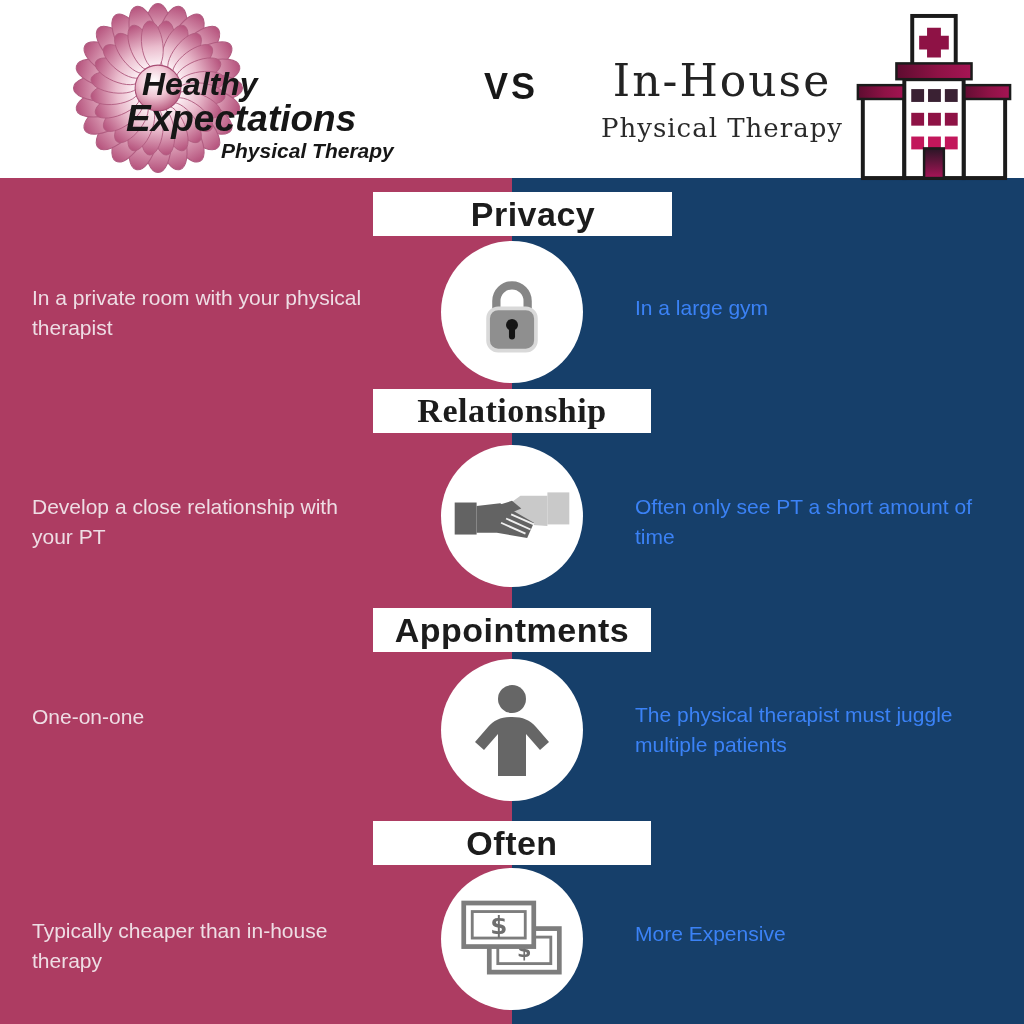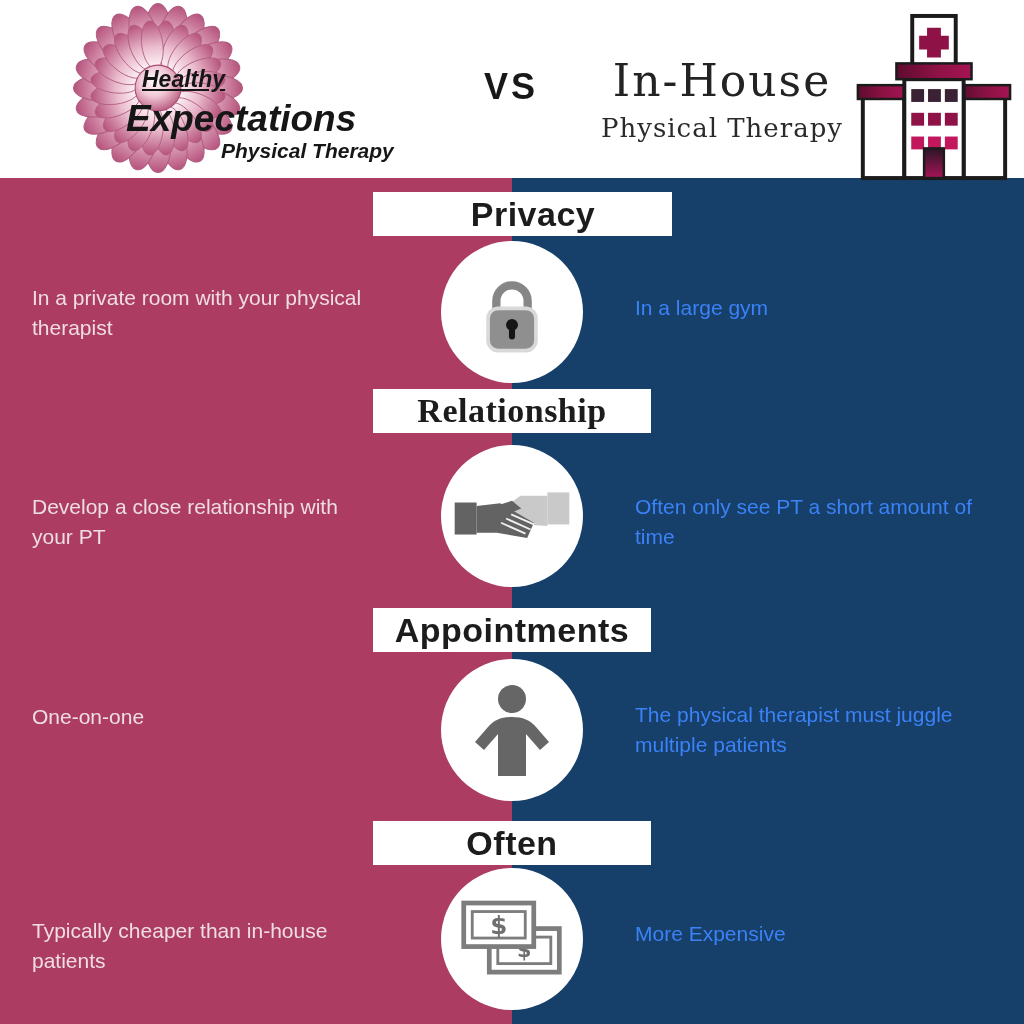--- a/index.html
+++ b/index.html
@@ -8,21 +8,21 @@
     font-family:"Liberation Sans",sans-serif;
   }
   
   .col{position:absolute;top:178px;height:846px;width:512px;}
   .col-left{left:0;background:#ad3c62;}
   .col-right{left:512px;background:#163f6a;}
 
   
   .flower{position:absolute;left:70px;top:0;}
   .logo-line{position:absolute;color:#161616;font-style:italic;font-weight:bold;white-space:nowrap;}
-  .logo-1{left:142px;top:66px;font-size:23px;text-decoration:underline;}
+  .logo-1{left:142px;top:66px;font-size:32px;}
   .logo-2{left:126px;top:98px;font-size:37px;}
   .logo-3{left:221px;top:139px;font-size:21px;}
   .vs{position:absolute;left:484px;top:66px;font-size:36px;font-weight:bold;letter-spacing:3px;color:#181818;}
   .ih-title{position:absolute;left:598px;top:55px;width:248px;text-align:center;
     font-family:"DejaVu Serif","Liberation Serif",serif;font-size:44px;letter-spacing:2px;color:#232323;}
   .ih-sub{position:absolute;left:598px;top:113px;width:248px;text-align:center;
     font-family:"DejaVu Serif","Liberation Serif",serif;font-size:26px;letter-spacing:1px;color:#2a2a2a;}
   .hospital{position:absolute;left:852px;top:12px;}
 
   
@@ -212,16 +212,16 @@
         <text x="69" y="62" text-anchor="middle" font-size="22" font-weight="bold" fill="#6f6f6f" font-family="DejaVu Sans, sans-serif">$</text>
       </g>
 
       <g>
         <rect x="5" y="5" width="74" height="46" fill="#ffffff" stroke="#7d7d7d" stroke-width="5"></rect>
         <rect x="14" y="14" width="56" height="28" fill="none" stroke="#7d7d7d" stroke-width="3"></rect>
         <text x="42" y="38" text-anchor="middle" font-size="26" font-weight="bold" fill="#6f6f6f" font-family="DejaVu Sans, sans-serif">$</text>
       </g>
     </svg>
   </div>
-  <div class="note note-left nl-4">Typically cheaper than in-house patients</div>
+  <div class="note note-left nl-4">Typically cheaper than in-house therapy</div>
   <div class="note note-right nr-4">More Expensive</div>
 
 </div>
 
 </body></html>

